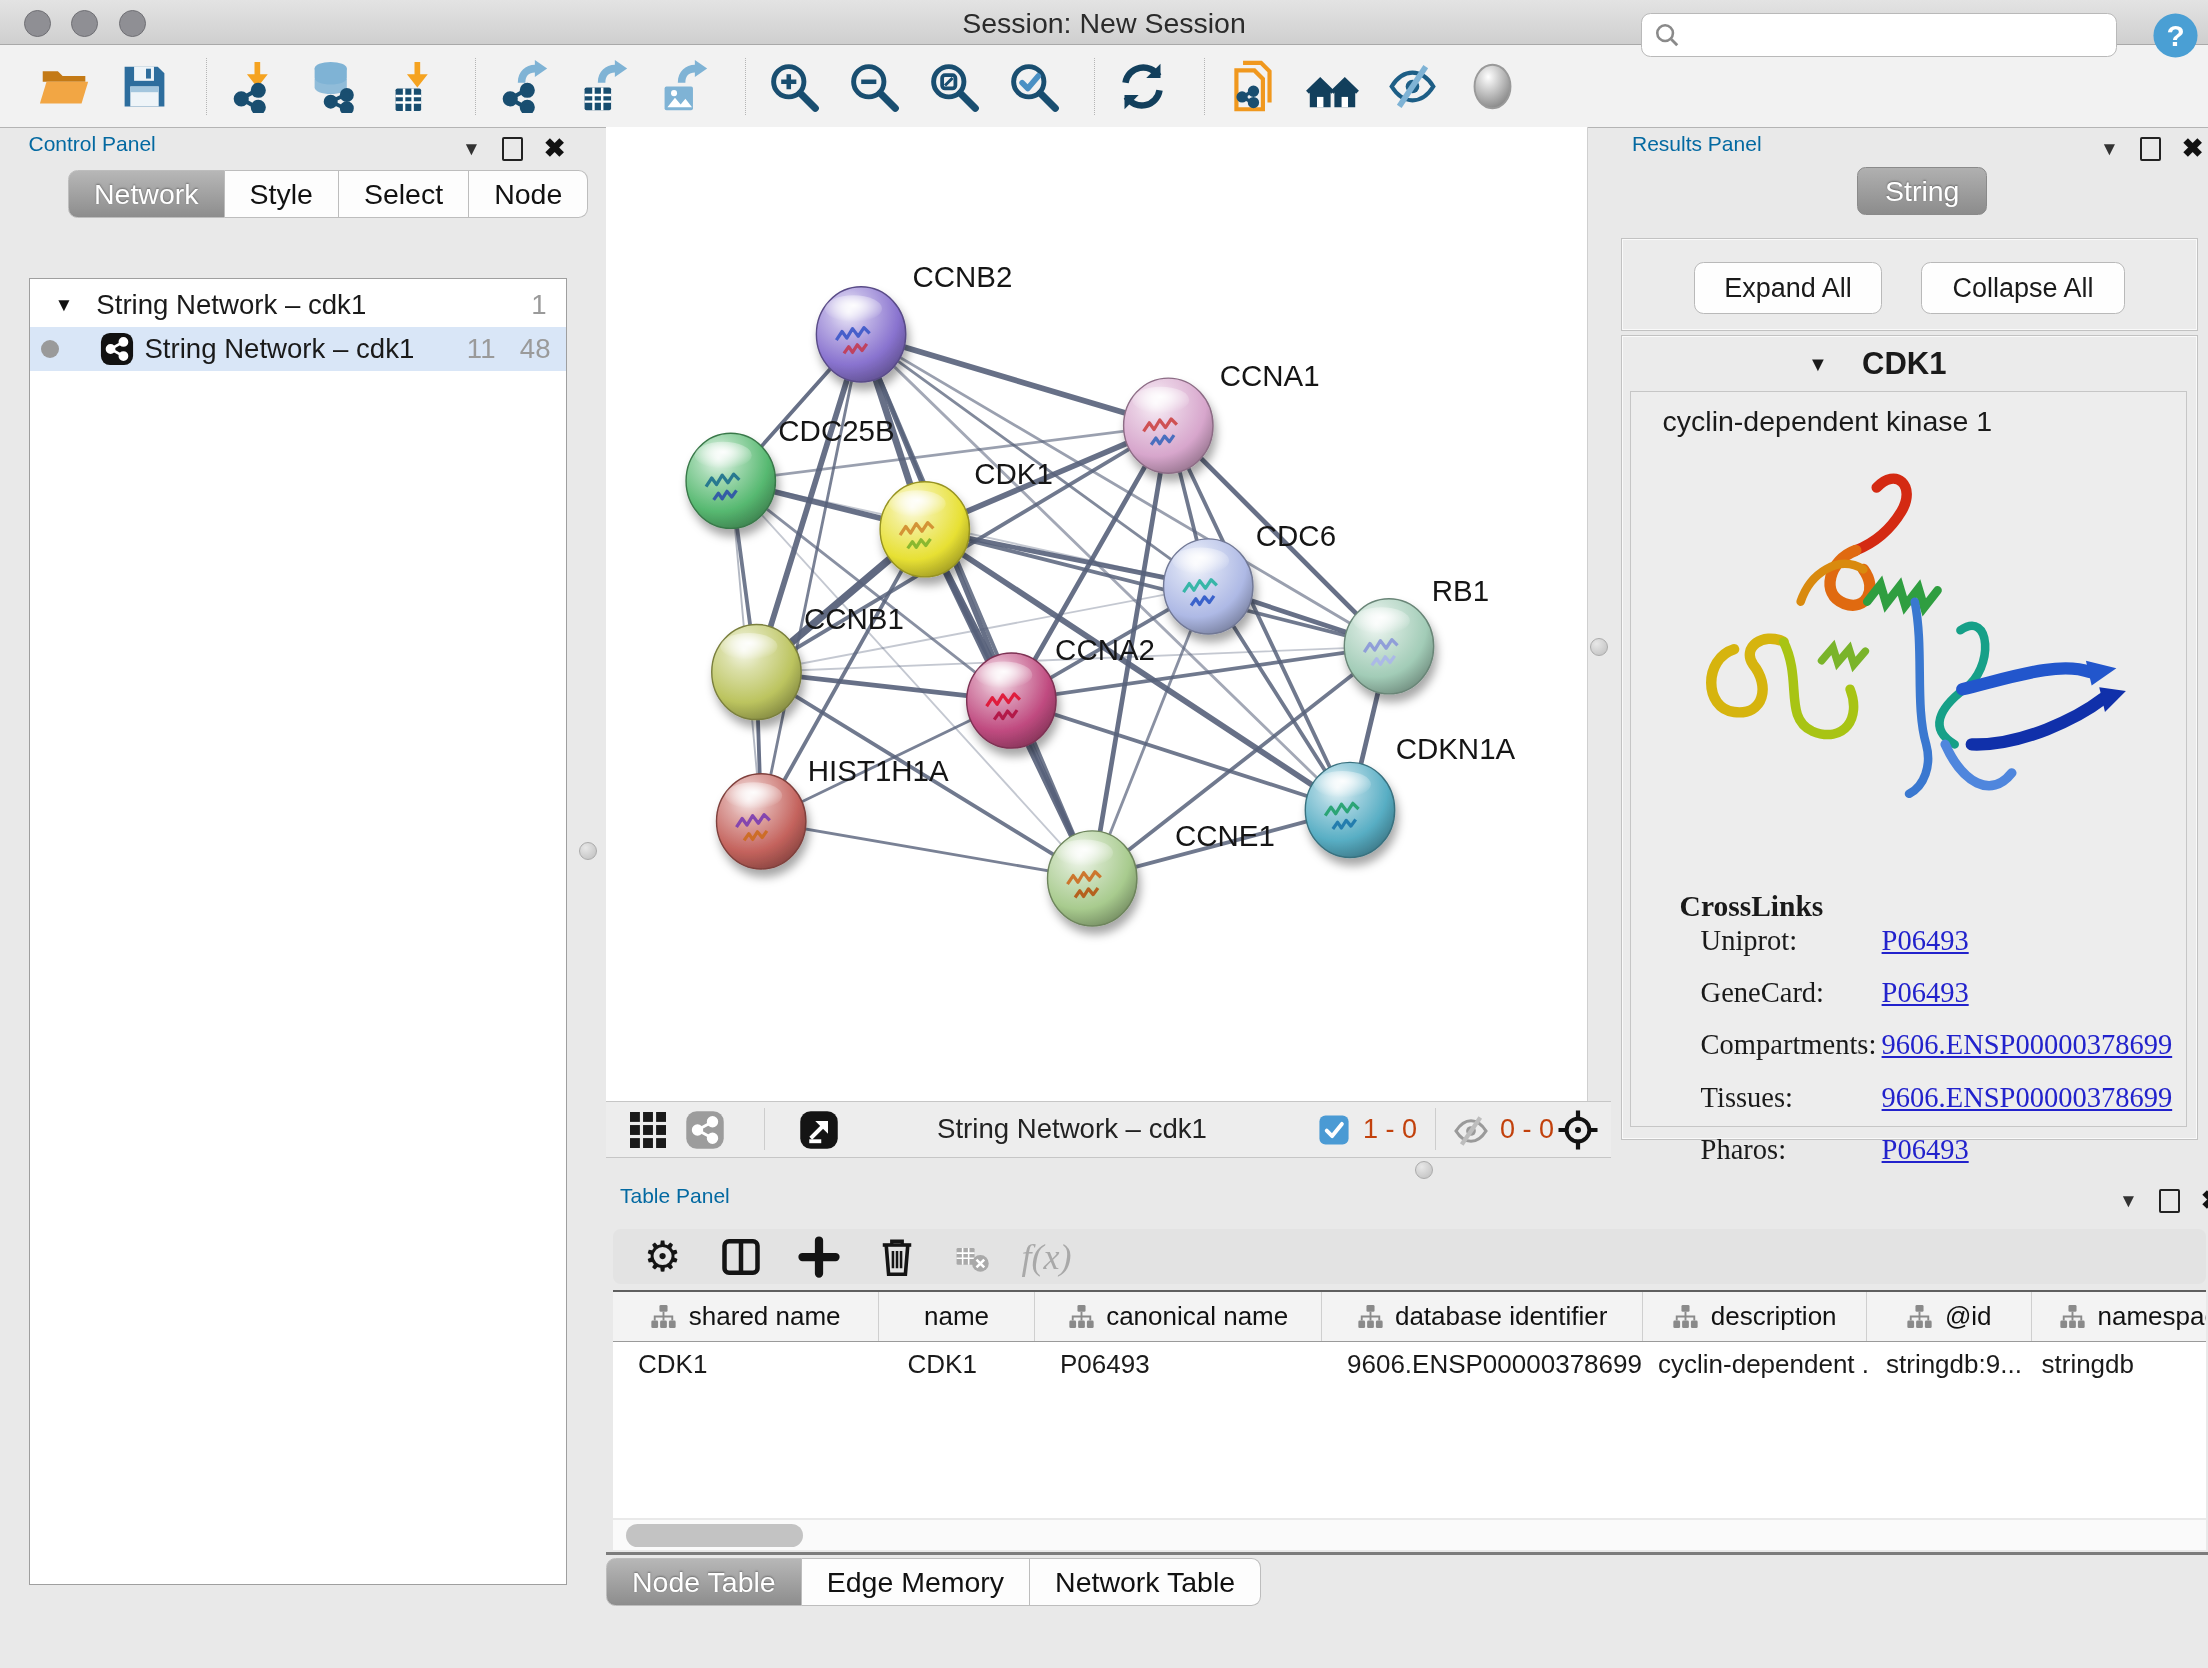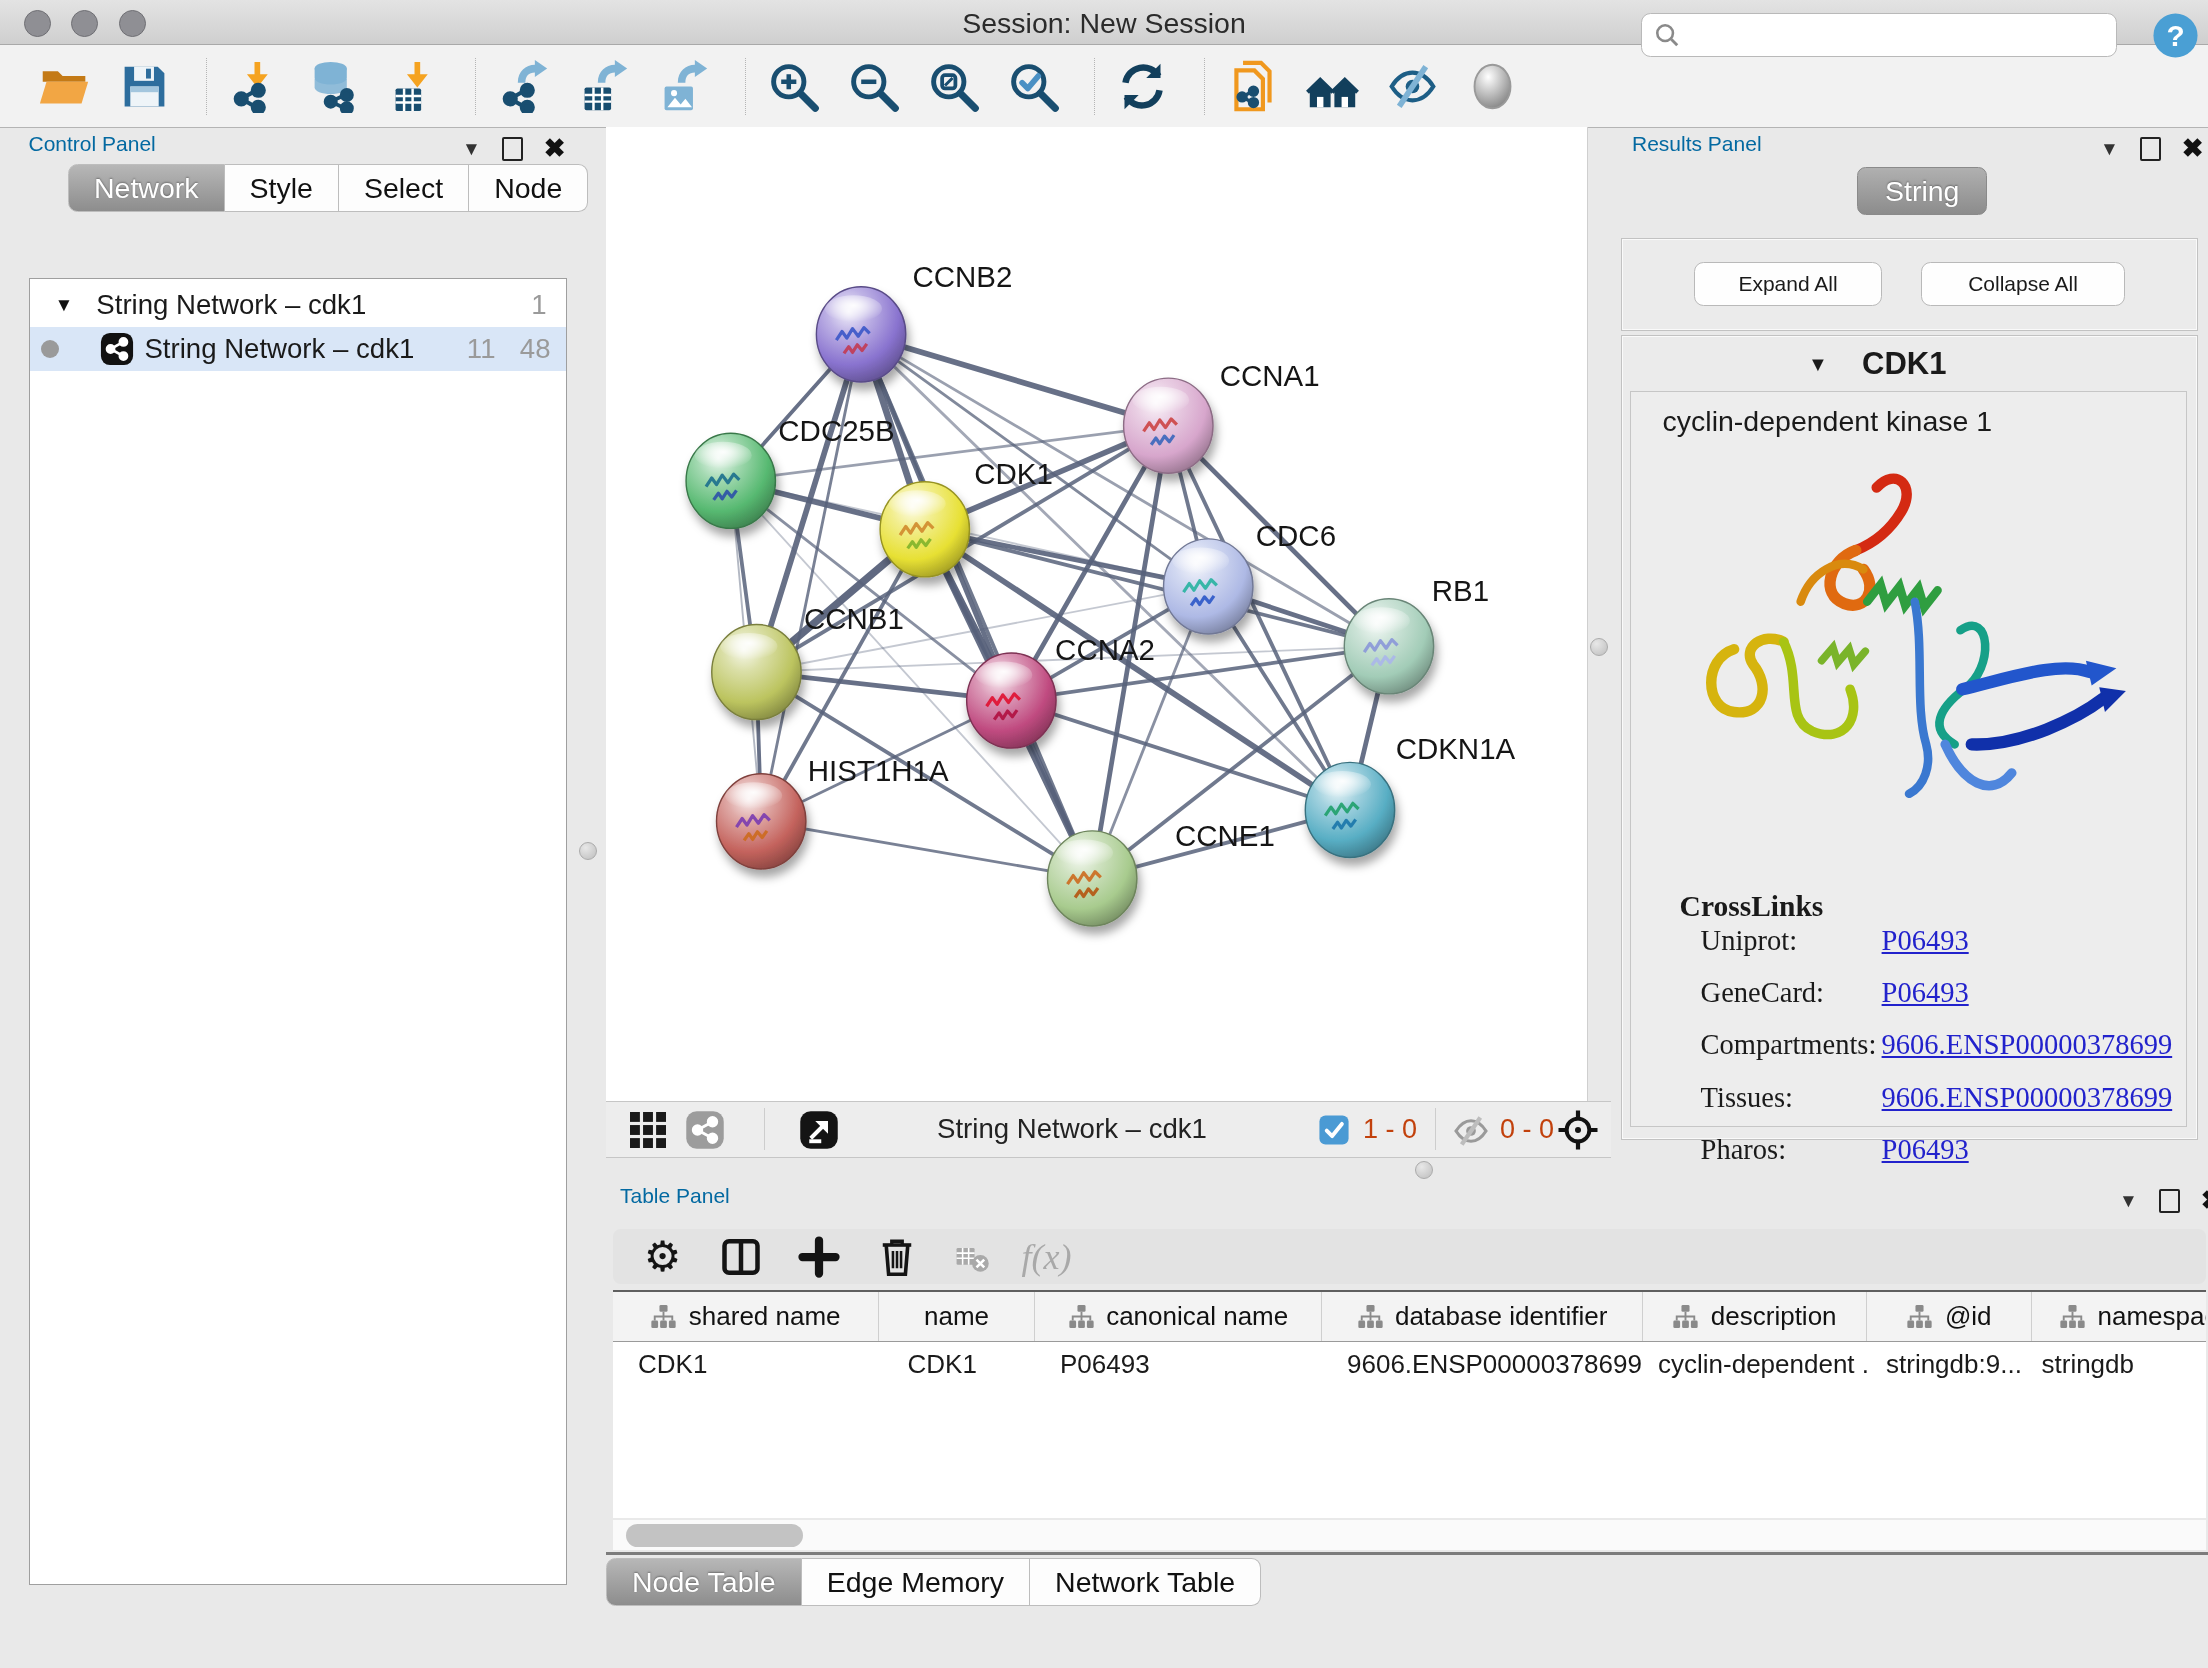--- a/index.html
+++ b/index.html
@@ -55,22 +55,22 @@
   
   .netbar{position:absolute;left:606px;top:1101px;width:1005px;height:57px;background:#ededed;
     border-top:1.9px solid #c6c6c6;border-bottom:1.9px solid #c6c6c6;box-sizing:border-box;}
   .nbicon{position:absolute;width:42px;height:42px;top:6.7px;}
   .nbicon svg{width:100%;height:100%;}
   .nbsep{position:absolute;top:5.7px;width:0;height:42px;border-left:1.9px solid #cdcdcd;}
   .nbtext{position:absolute;top:11.4px;font-size:27.6px;color:#222;}
   .nbnum{position:absolute;top:12.4px;font-size:27px;color:#c2410c;}
   
   .rbox{position:absolute;background:#ebebeb;border:1.9px solid #c2c2c2;box-shadow:inset 0 0 0 1px #fafafa;}
-  .rbtn{position:absolute;height:44px;background:#fefefe;border:1.9px solid #b9b9b9;border-radius:9.5px;
-    font-size:21px;display:flex;align-items:center;justify-content:center;box-sizing:border-box;}
+  .rbtn{position:absolute;height:52px;background:#fefefe;border:1.9px solid #b9b9b9;border-radius:9.5px;
+    font-size:27px;display:flex;align-items:center;justify-content:center;box-sizing:border-box;}
   .stringtab{position:absolute;background:linear-gradient(#b0b0b0,#8c8c8c);color:#fff;font-size:28.5px;
     padding:6.7px 27px;border-radius:8.6px;border:1px solid #8a8a8a;text-shadow:0 -1px 1.9px rgba(0,0,0,.35);}
   .cl-serif{font-family:"Liberation Serif",serif;}
   .clrow{position:absolute;left:1691px;width:476px;height:42px;font-size:28.5px;}
   .clrow .cl-label{position:absolute;left:0;color:#1a1a1a;}
   .clrow a{position:absolute;left:181px;color:#2222cc;text-decoration:underline;}
   
   .ttoolbar{position:absolute;left:613px;top:1229px;width:1593px;height:55px;background:#e3e3e3;
     border-radius:7.6px;display:flex;align-items:center;padding-left:28.5px;box-sizing:border-box;gap:36px;}
   .ttbicon{width:42px;height:42px;display:flex;align-items:center;justify-content:center;}
@@ -254,21 +254,21 @@
         <text x="14" y="20" font-size="17" font-weight="bold" fill="#fff" text-anchor="middle" font-family="Liberation Sans,sans-serif">?</text>
       </svg>
   </div>
 
   <div class="abs panel-title" style="left:28.5px;top:132px">Control Panel</div>
   <div class="phead-ctl" style="left:462px;top:133px">
     <span class="ph-caret">▼</span>
     <span class="ph-float"></span>
     <span class="ph-close">✖</span>
   </div>
-  <div class="abs seg" style="left:68px;top:164px" id="ctltabs">
+  <div class="abs seg" style="left:68px;top:170px" id="ctltabs">
       <span class="tab active">Network</span>
       <span class="tab">Style</span>
       <span class="tab">Select</span>
       <span class="tab">Node</span>
     </div>
 
   <div class="subhead">
     <span class="abs chev" style="left:32px;top:9.5px">
       <svg viewBox="0 0 20 20">
           <path d="M4 3.5l6 5 6-5M4 10l6 5 6-5" fill="none" stroke="#9a9a9a" stroke-width="2.3"></path>

